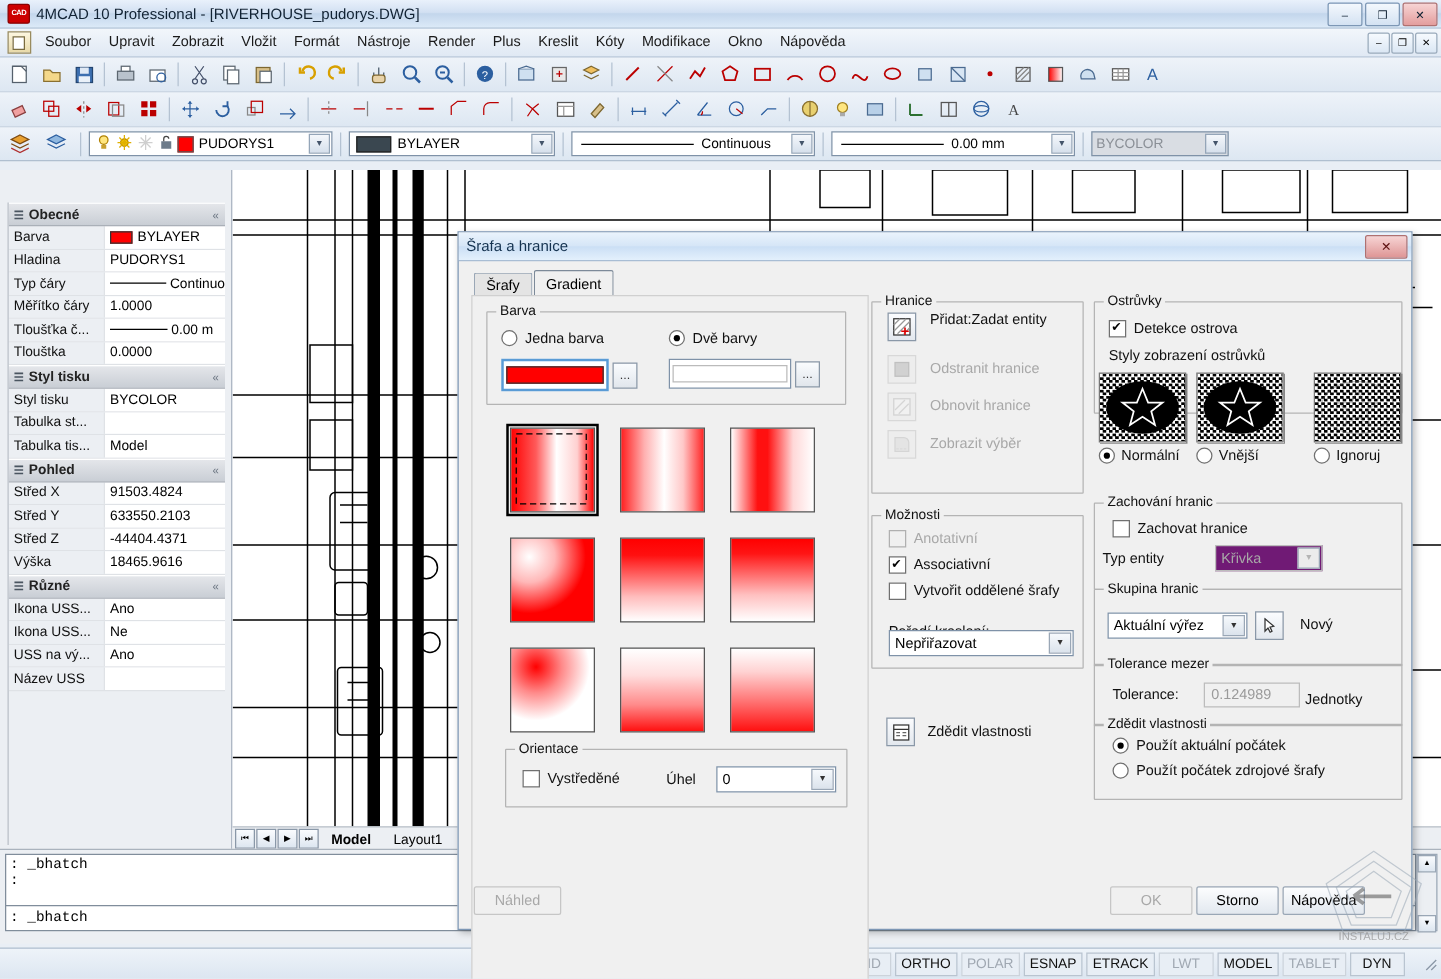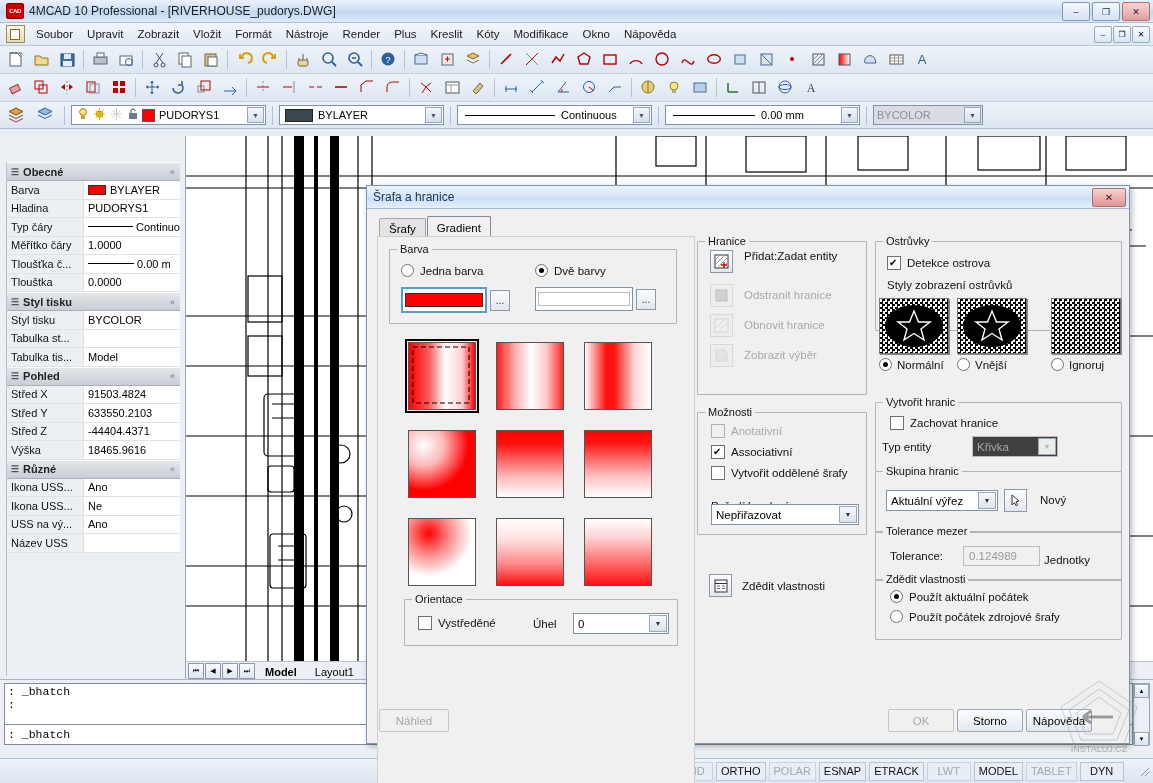--- a/index.html
+++ b/index.html
@@ -159,21 +159,21 @@
 
   .iconbtn{width:21px;height:21px;border:1px solid #8a98a8;background:linear-gradient(180deg,#fbfcfe,#e3e8ee);
     display:flex;align-items:center;justify-content:center;}
   .iconbtn.dis{border-color:#c6c6c6;background:#ececec;}
 
   .dcombo{height:19px;border:1px solid #7f92a8;background:#fff;display:flex;align-items:center;
     font-size:11.5px;padding-left:4px;position:relative;}
   .dcombo .arrow{position:absolute;right:1px;top:1px;bottom:1px;width:16px;
     background:linear-gradient(180deg,#f6f9fc,#dbe3ec);border:1px solid #9aa7b6;
     display:flex;align-items:center;justify-content:center;font-size:7px;color:#333;}
-  .dcombo.dis{background:#404040;color:#a8a8a8;border-color:#bcbcbc;}
+  .dcombo.dis{background:#701a75;color:#a8a8a8;border-color:#bcbcbc;}
   .dcombo.dis .arrow{color:#b4b4b4;background:#ececec;}
   .tinput{height:18px;border:1px solid #bcbcbc;background:#f0f0f0;color:#9a9a9a;font-size:11.5px;
     display:flex;align-items:center;padding-left:5px;}
 
   .wmark{position:absolute;right:8px;bottom:28px;width:92px;height:78px;opacity:.55;pointer-events:none;}
 </style>
 </head>
 <body>
 
 <div class="win">
@@ -1080,21 +1080,21 @@
             </svg>
           </div>
           <div style="display: flex; align-items: center; gap: 5px; margin-top: 4px; margin-left: 16px;">
             <span class="radio"></span>
             <span class="lbl">Ignoruj</span>
           </div>
         </div>
       </div>
 
     <div class="gbox" style="left:508px;top:216px;width:245px;height:68px;">
-      <span class="lg">Vytvořit hranic</span>
+      <span class="lg">Zachování hranic</span>
       <div style="position:absolute;left:14px;top:13px;display:flex;align-items:center;gap:6px;">
         <span class="chk"></span>
         <span class="lbl">Zachovat hranice</span>
       </div>
       <span class="lbl" style="position:absolute;left:6px;top:38px;">Typ entity</span>
       <div class="dcombo dis" style="position:absolute;left:96px;top:33px;width:80px;">
         <span>Křivka</span>
         <span class="arrow">▼</span>
       </div>
     </div>

